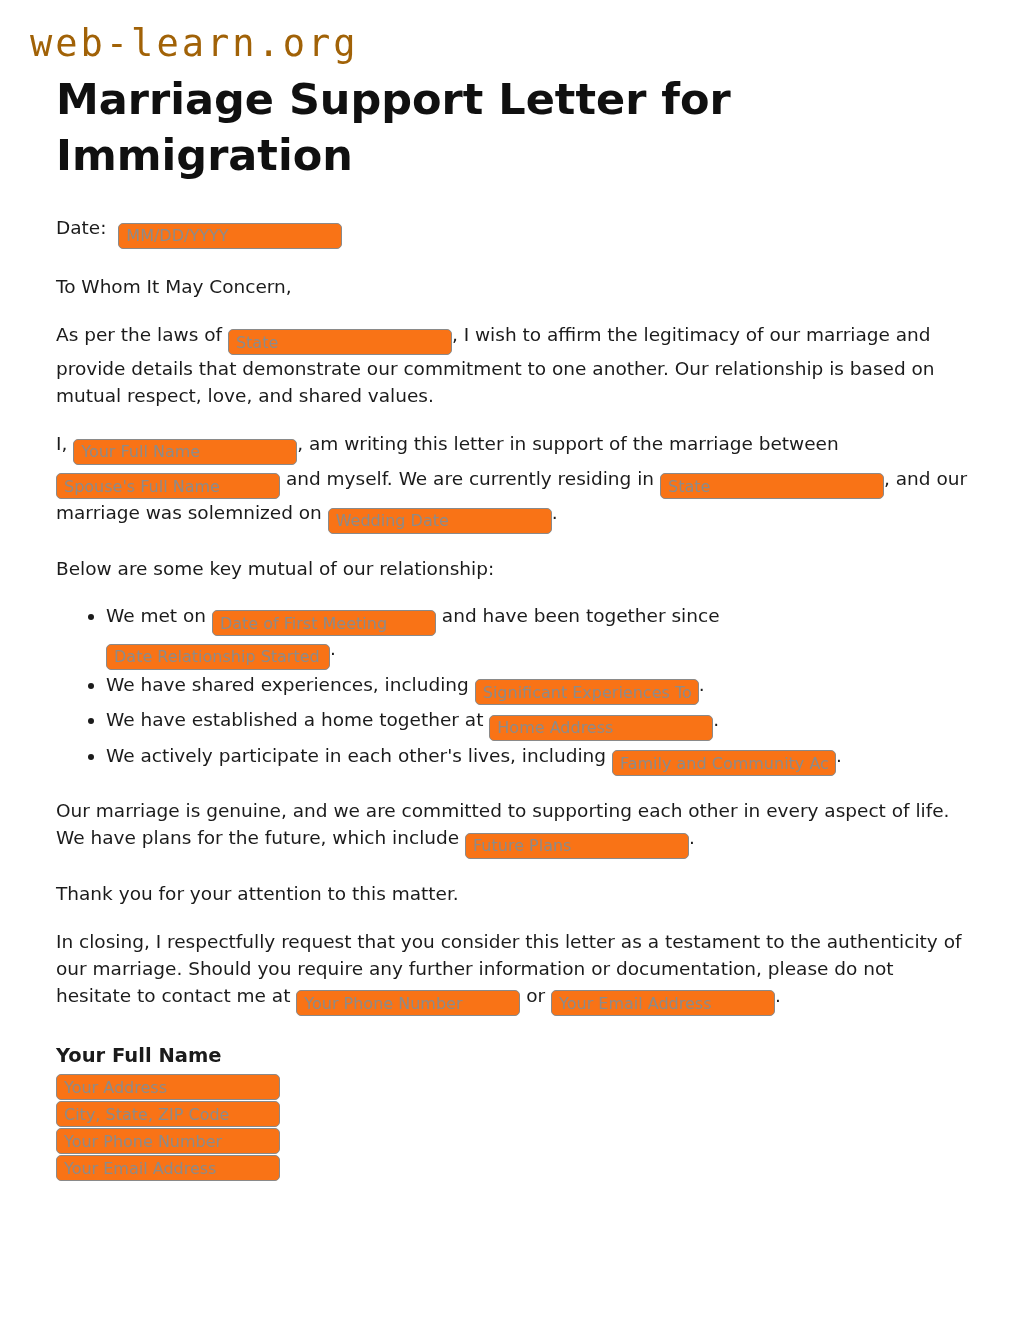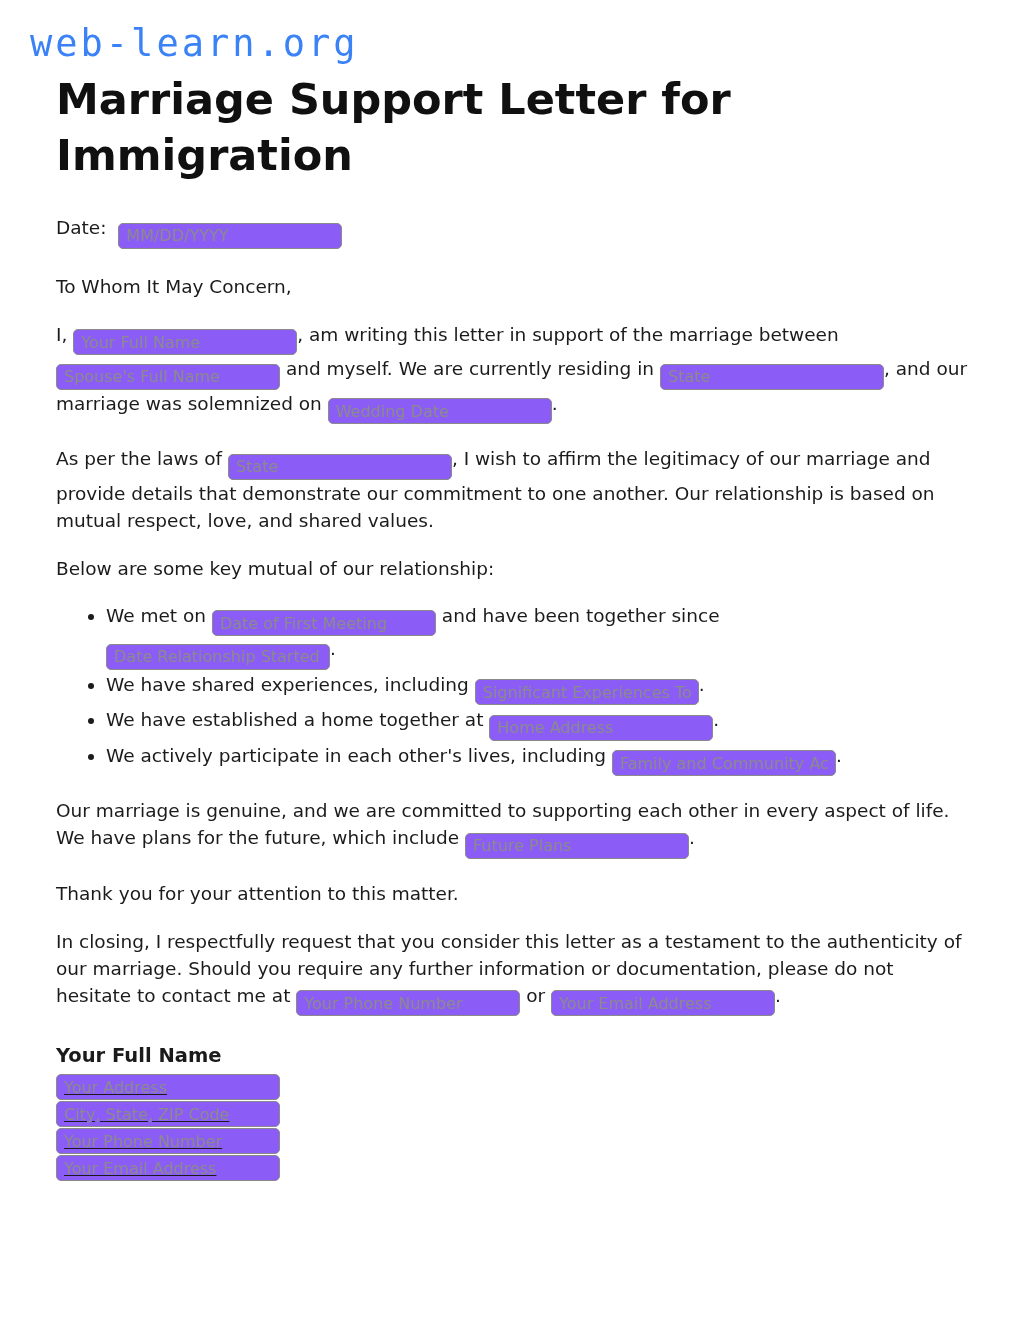--- a/index.html
+++ b/index.html
@@ -15,21 +15,21 @@
     box-sizing: border-box;
   }
   .page {
     padding: 24px 55px 60px 56px;
     box-sizing: border-box;
   }
   .site-name {
     font-family: "DejaVu Sans Mono", "Liberation Mono", monospace;
     font-size: 37px;
     letter-spacing: 3px;
-    color: #3b82f6;
+    color: #a16207;
     margin-left: -26px;
     line-height: 1.1;
     white-space: nowrap;
   }
   h1.page-title {
     font-size: 43px;
     font-weight: bold;
     color: #101010;
     line-height: 1.32;
     margin: 6px 0 30px 0;
@@ -51,21 +51,21 @@
     line-height: 1.45;
     margin: 2px 0;
     max-width: 830px;
   }
   input.fld {
     box-sizing: border-box;
     width: 224px;
     height: 26px;
     border: 1px solid #8a8a8a;
     border-radius: 5px;
-    background: #8b5cf6;
+    background: #f97316;
     font-family: "DejaVu Sans", "Liberation Sans", sans-serif;
     font-size: 16px;
     color: #1b1b1b;
     padding: 1px 7px;
     vertical-align: -7px;
   }
   input.fld::placeholder {
     color: #8b8b8b;
     opacity: 1;
   }
@@ -77,51 +77,50 @@
   }
   .sig-name {
     font-size: 19.5px;
     font-weight: bold;
     margin: 28px 0 7px 0;
   }
   .sig-block input.fld {
     display: block;
     margin: 0 0 1px 0;
     vertical-align: baseline;
-    text-decoration: underline;
   }
 </style>
 </head>
 <body>
 
 <div class="page">
 
   <div class="site-name">web-learn.org</div>
 
   <h1 class="page-title">Marriage Support Letter for Immigration</h1>
 
   <div class="date-row">
     <span class="date-label">Date:</span>
     <input class="fld" type="text" placeholder="MM/DD/YYYY" style="">
   </div>
 
   <p>To Whom It May Concern,</p>
 
   <p>
+    <span>As per the laws of</span>
+    <input class="fld" type="text" placeholder="State" style=""><span>, I wish to affirm the legitimacy of our marriage and provide details that demonstrate our commitment to one another. Our relationship is based on mutual respect, love, and shared values.</span>
+  </p>
+
+  <p>
     <span>I,</span>
     <input class="fld" type="text" placeholder="Your Full Name" style=""><span>, am writing this letter in support of the marriage between</span>
     <input class="fld" type="text" placeholder="Spouse's Full Name" style="">
     <span>and myself. We are currently residing in</span>
     <input class="fld" type="text" placeholder="State" style=""><span>, and our marriage was solemnized on</span>
     <input class="fld" type="text" placeholder="Wedding Date" style=""><span>.</span>
-  </p>
-
-  <p>
-    <span>As per the laws of</span>
-    <input class="fld" type="text" placeholder="State" style=""><span>, I wish to affirm the legitimacy of our marriage and provide details that demonstrate our commitment to one another. Our relationship is based on mutual respect, love, and shared values.</span>
   </p>
 
   <p>Below are some key mutual of our relationship:</p>
 
   <ul class="aspects-list">
     <li>
       <span>We met on</span>
       <input class="fld" type="text" placeholder="Date of First Meeting" style="">
       <span>and have been together since</span>
       <input class="fld" type="text" placeholder="Date Relationship Started" style=""><span>.</span>

